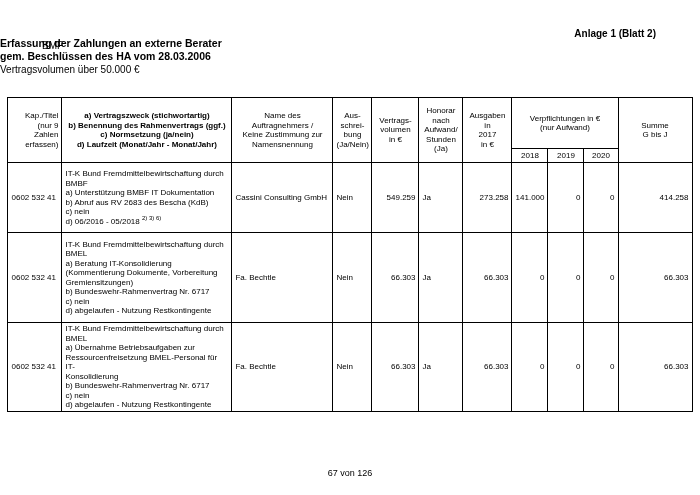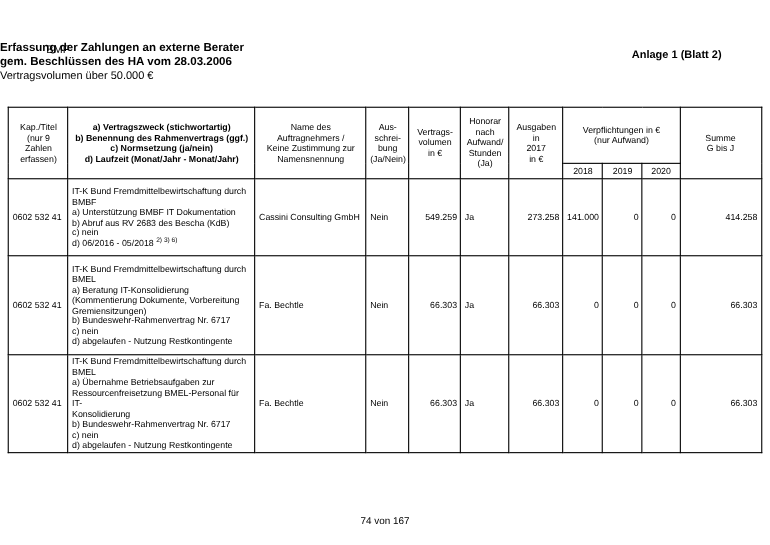--- a/index.html
+++ b/index.html
@@ -3,38 +3,38 @@
 <meta charset="utf-8">
 <style>
   html, body { margin: 0; padding: 0; }
   body {
     width: 700px; height: 495px;
     background: #ffffff; color: #000000;
     font-family: "Liberation Sans", sans-serif;
     position: relative; overflow: hidden;
   }
   .corner-left  { position: absolute; top: 40px; left: 42px;  font-size: 10px; }
-  .corner-right { position: absolute; top: 28px; right: 44px; font-size: 10px; font-weight: bold; margin-top: 17px; }
+  .corner-right { position: absolute; top: 28px; right: 44px; font-size: 10px; font-weight: bold; }
   .title-block  { padding-top: 37px; text-align: left; line-height: 13px; }
   .title-line   { font-size: 10.5px; font-weight: bold; }
   .title-line.normal { font-weight: normal; font-size: 10px; }
 
   table.payments {
     border-collapse: collapse; table-layout: fixed;
     width: 684px; margin: 21px auto 0;
   }
   th, td {
     border: 1px solid #000;
     font-size: 8px; line-height: 9.5px;
     padding: 1px 3px;
     vertical-align: middle;
     overflow: hidden;
   }
   th { font-weight: normal; text-align: center; white-space: pre-line; }
-  th.left  { text-align: center; }
+  th.left  { text-align: right; }
   th.boldleft { text-align: center; font-weight: bold; }
   thead tr.main th { height: 48px; }
   thead tr.years th { height: 13px; padding: 0 2px; }
   td { text-align: left; }
   td.zweck { text-align: left; }
   td.num { text-align: right; }
   .pre { white-space: pre-line; display: block; }
   sup { font-size: 6px; line-height: 0; }
   tr.r0 { height: 70px; }
   tr.r1 { height: 90px; }
@@ -169,13 +169,13 @@
       <td>Ja</td>
       <td class="num">66.303</td>
       <td class="num">0</td>
       <td class="num">0</td>
       <td class="num">0</td>
       <td class="num">66.303</td>
     </tr>
   </tbody>
 </table>
 
-<div class="footer">74 von 167</div>
+<div class="footer">67 von 126</div>
 
 </body></html>

